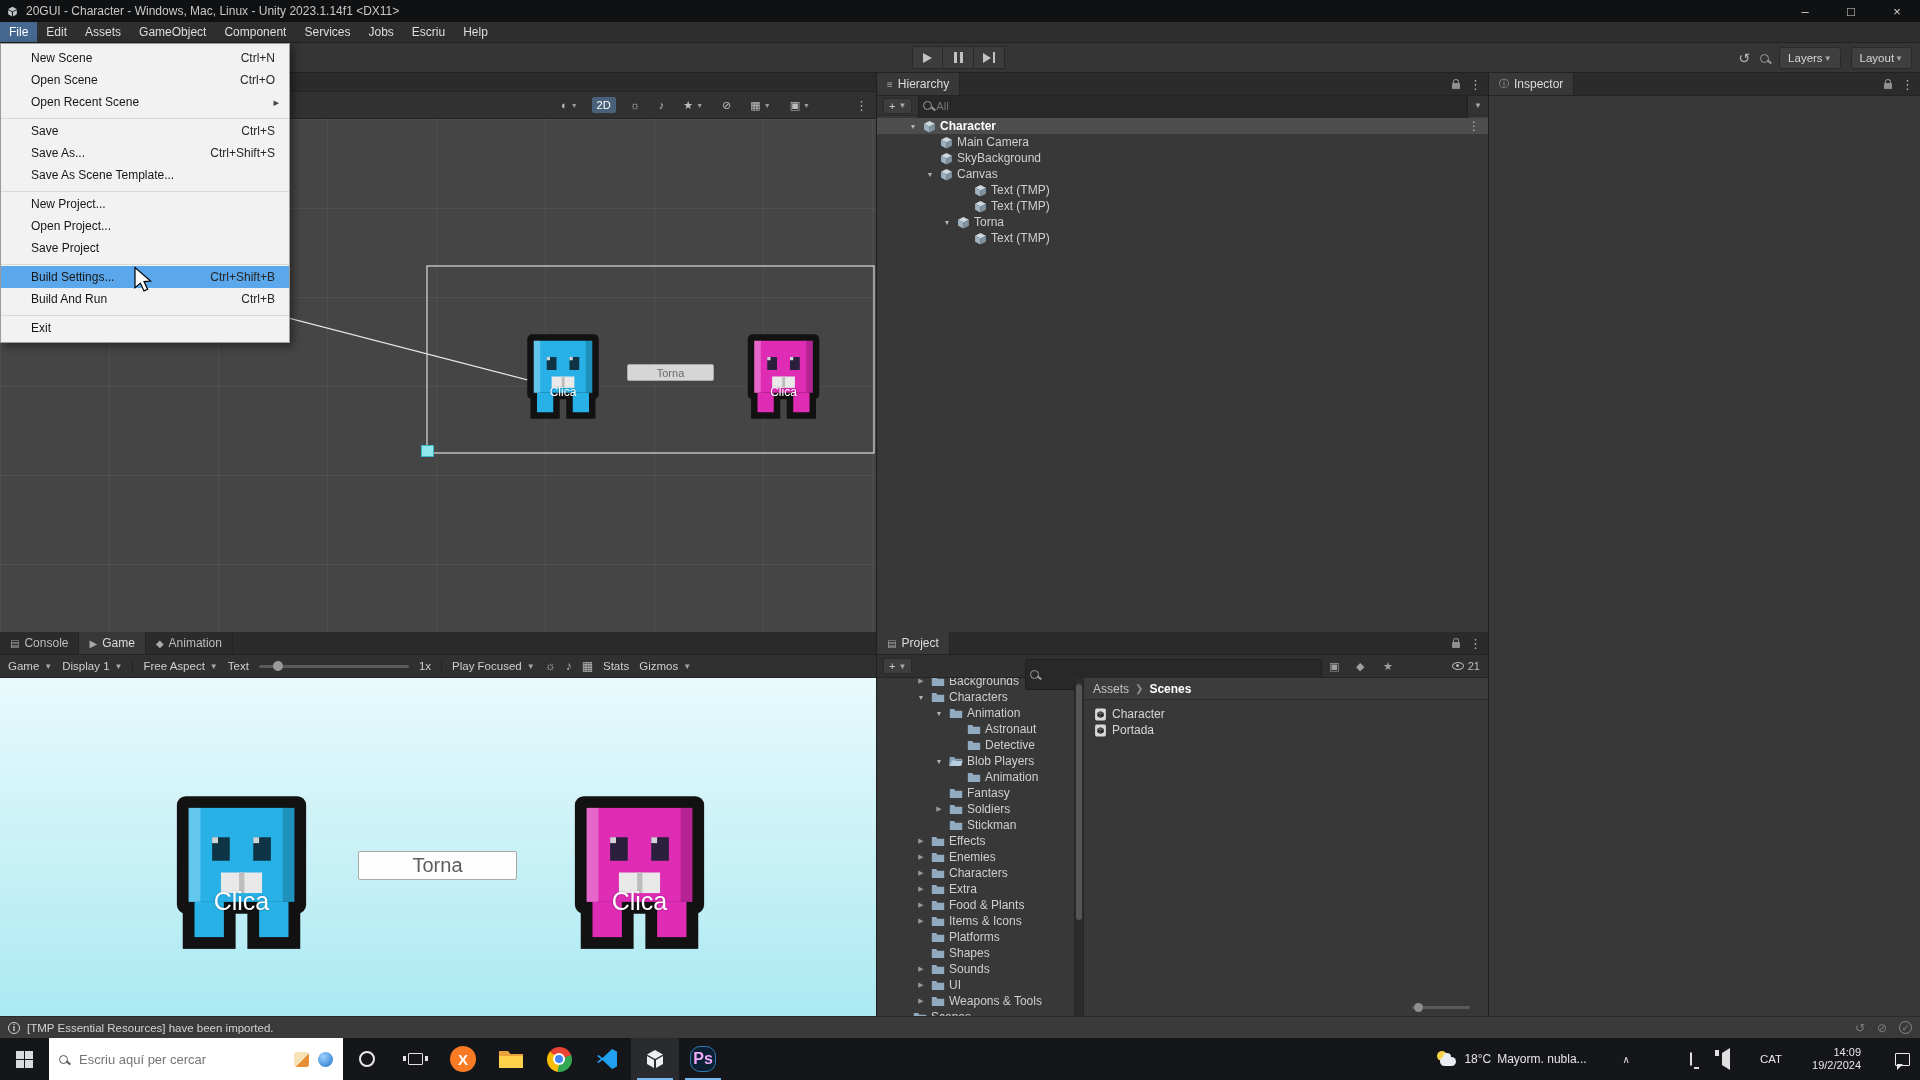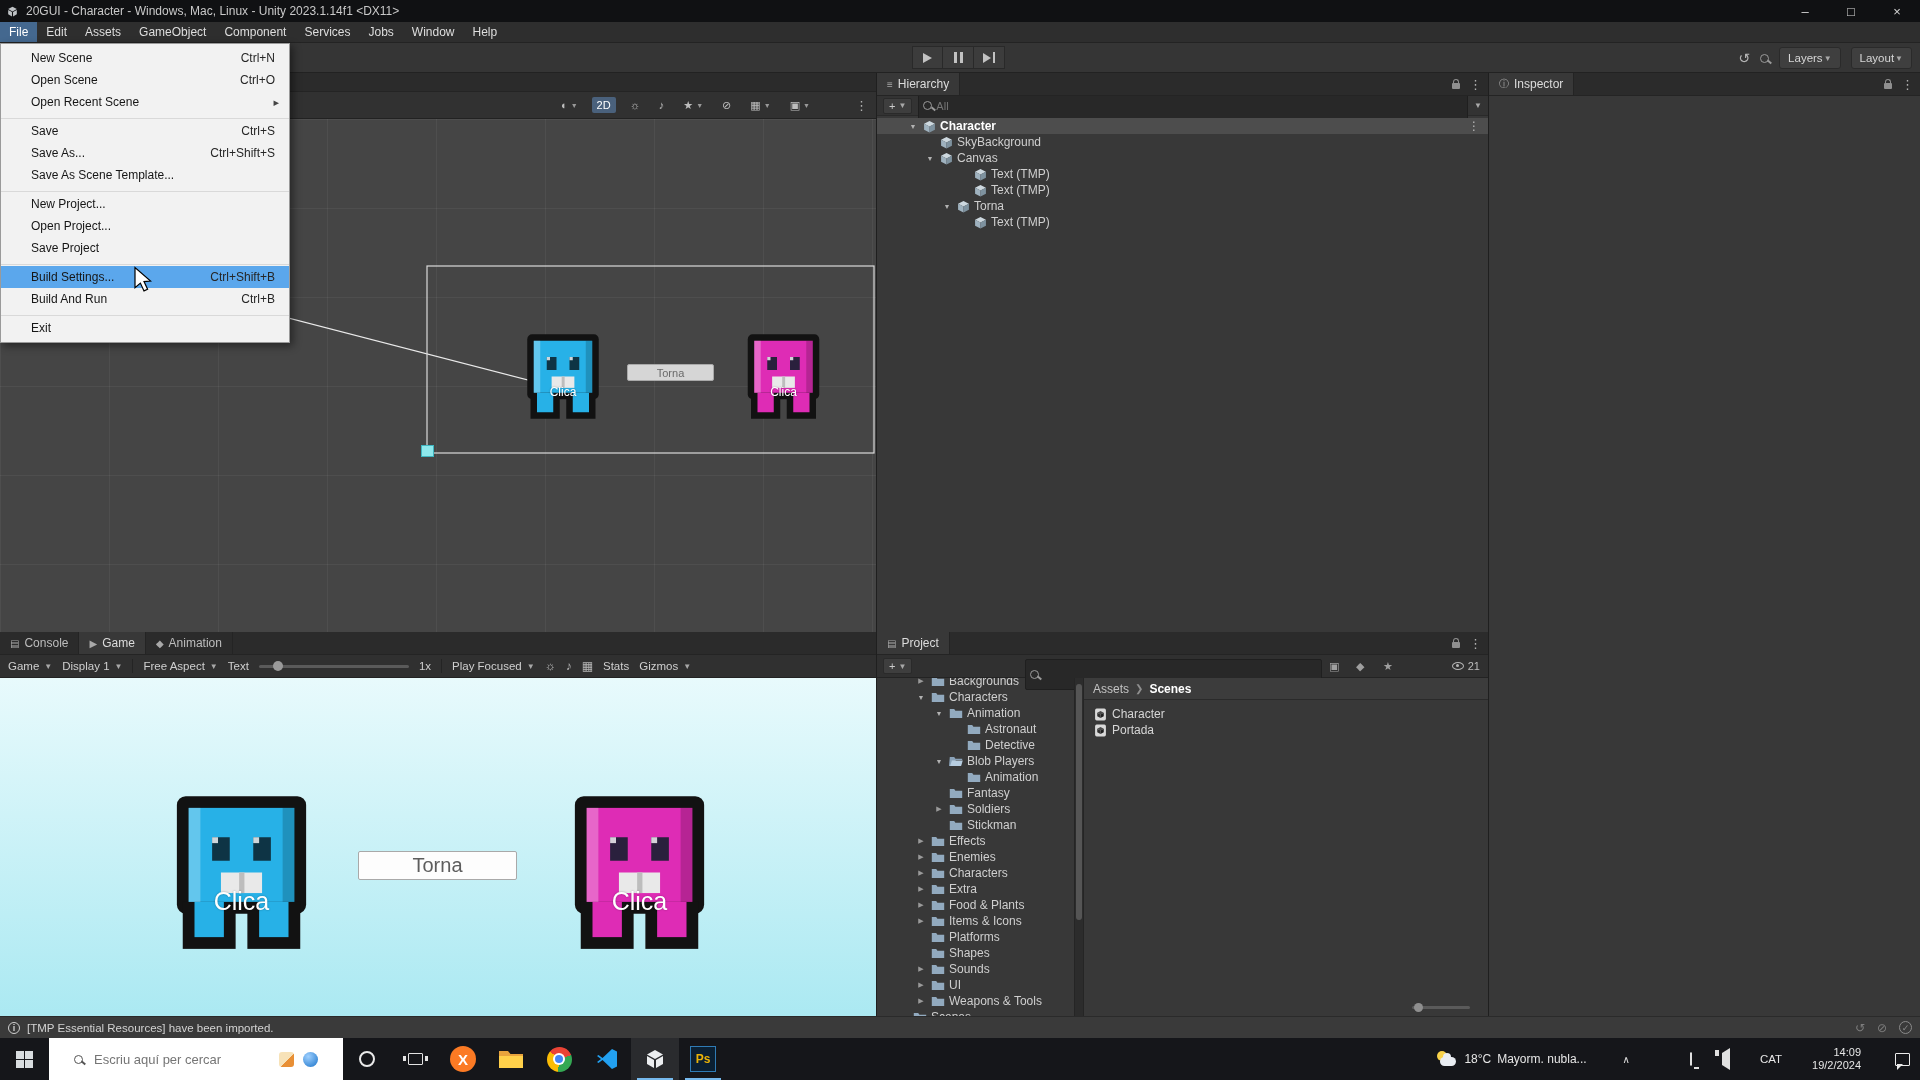--- a/index.html
+++ b/index.html
@@ -121,38 +121,38 @@
 #inspector-body{height:920px;background:#383838}
 
 #statusbar{position:absolute;left:0;top:1016px;width:1920px;height:22px;background:#3a3a3a;border-top:1px solid #2a2a2a;display:flex;align-items:center;padding:0 8px;gap:7px;font-size:11.5px;color:#d2d2d2}
 .info-circ{width:12px;height:12px;border-radius:50%;border:1.2px solid #d0d0d0;color:#d0d0d0;font-size:9px;display:flex;align-items:center;justify-content:center;font-weight:bold;flex:none}
 #sb-right{margin-left:auto;display:flex;align-items:center;gap:12px}
 .sb-dim{color:#7d7d7d;font-size:12px}
 .ok-circ{width:13px;height:13px;border-radius:50%;border:1.2px solid #8a8a8a;color:#8a8a8a;font-size:9px;display:flex;align-items:center;justify-content:center}
 
 #taskbar{position:absolute;left:0;top:1038px;width:1920px;height:42px;background:#15161a;display:flex;align-items:stretch;color:#e6e6e6}
 .tb-start{width:49px;display:flex;align-items:center;justify-content:center}
-.tb-search{width:294px;background:#fff;display:flex;align-items:center;gap:9px;padding:0 25px;color:#4c4c4c;font-size:13px}
+.tb-search{width:294px;background:#fff;display:flex;align-items:center;gap:9px;padding:0 10px;color:#4c4c4c;font-size:13px}
 .tb-search .mag{border-color:#555}
 .tb-search .mag::after{background:#555}
 .tb-search input{flex:1;border:none;outline:none;font-size:13px;font-family:inherit;color:#4c4c4c;background:transparent;min-width:0}
 .sh-deco{width:15px;height:15px;border-radius:3px;background:linear-gradient(135deg,#f7e2b8 0 55%,#e88f35 55% 100%);flex:none}
 .sh-ball{width:15px;height:15px;border-radius:50%;background:radial-gradient(circle at 35% 30%,#9fd0ff,#1a73c9);flex:none}
 .tb-btn{width:48px;display:flex;align-items:center;justify-content:center;position:relative}
 .tb-btn.active{background:rgba(255,255,255,.09)}
 .tb-btn.active::after,.tb-btn.running::after{content:"";position:absolute;left:6px;right:6px;bottom:0;height:2px;background:#76b9ed}
 .cortana-ring{width:16px;height:16px;border-radius:50%;border:2px solid #eaeaea}
 .tv{position:relative;width:15px;height:12px;border:1.6px solid #e3e3e3;border-radius:1px}
 .tv::before,.tv::after{content:"";position:absolute;top:2px;width:3px;height:5px;background:#e3e3e3}
 .tv::before{left:-6px}.tv::after{right:-6px}
 .xampp{width:26px;height:26px;border-radius:50%;background:#fb7a24;color:#fff;font-weight:bold;font-size:15px;display:flex;align-items:center;justify-content:center}
 .chrome{width:25px;height:25px;border-radius:50%;background:conic-gradient(from -50deg,#ea4335 0 33%,#34a853 33% 66%,#fbbc05 66% 100%);position:relative}
 .chrome::before{content:"";position:absolute;inset:6.5px;border-radius:50%;background:#fff}
 .chrome::after{content:"";position:absolute;inset:8.5px;border-radius:50%;background:#4285f4}
-.ps-tile{width:26px;height:26px;border-radius:0;background:#0b2033;border:1.5px solid #2f7bb5;color:#eab308;font-size:12px;font-weight:bold;display:flex;align-items:center;justify-content:center}
+.ps-tile{width:26px;height:26px;border-radius:10px;background:#0b2033;border:1.5px solid #2f7bb5;color:#f0abfc;font-size:16px;font-weight:bold;display:flex;align-items:center;justify-content:center}
 #tb-tray{margin-left:auto;display:flex;align-items:center;gap:30px;padding-right:10px;font-size:11.5px}
 .tray-weather{display:flex;align-items:center;gap:6px;padding:0 6px;font-size:12px}
 .weather-ic{position:relative;width:21px;height:16px;flex:none}
 .weather-ic .sun{position:absolute;left:0;top:0;width:10px;height:10px;border-radius:50%;background:#f8d24a}
 .weather-ic .cloud{position:absolute;left:3px;top:6px;width:16px;height:9px;border-radius:6px;background:#e9edf2}
 .weather-ic .cloud::before{content:"";position:absolute;left:3px;top:-4px;width:8px;height:8px;border-radius:50%;background:#e9edf2}
 .chev{color:#e0e0e0;font-size:10px}
 .tray-ic{position:relative}
 .mon{width:13px;height:10px;border:1.5px solid #e0e0e0;border-radius:1px;position:relative}
 .mon::after{content:"";position:absolute;left:3px;bottom:-4px;width:5px;height:2px;background:#e0e0e0}
@@ -232,21 +232,21 @@
       <span class="mb-item">
         <span>Component</span>
       </span>
       <span class="mb-item">
         <span>Services</span>
       </span>
       <span class="mb-item">
         <span>Jobs</span>
       </span>
       <span class="mb-item">
-        <span>Window</span>
+        <span>Escriu</span>
       </span>
       <span class="mb-item">
         <span>Help</span>
       </span>
   </div>
 
   <div id="unitybar">
     <div id="playgroup">
       <span class="play-btn">
           <span class="tri"></span>
@@ -427,20 +427,30 @@
     <div id="h-tree">
       <div class="h-row expanded selected kebab kind-scene" style="--lvl: 0;">
           <span class="tw"></span>
           <svg class="obj-icon" viewBox="0 0 12 12">
             <polygon class="cf1" points="6,1 11,3.5 6,6 1,3.5"></polygon>
             <polygon class="cf2" points="1,3.5 6,6 6,11.5 1,9"></polygon>
             <polygon class="cf3" points="11,3.5 6,6 6,11.5 11,9"></polygon>
           </svg>
           <span class="h-label">Character</span>
           <span class="row-kebab">⋮</span>
+        </div>
+        <div class="h-row" style="--lvl: 1;">
+          <span class="tw"></span>
+          <svg class="obj-icon" viewBox="0 0 12 12">
+            <polygon class="cf1" points="6,1 11,3.5 6,6 1,3.5"></polygon>
+            <polygon class="cf2" points="1,3.5 6,6 6,11.5 1,9"></polygon>
+            <polygon class="cf3" points="11,3.5 6,6 6,11.5 11,9"></polygon>
+          </svg>
+          <span class="h-label">Main Camera</span>
+
         </div>
         <div class="h-row" style="--lvl: 1;">
           <span class="tw"></span>
           <svg class="obj-icon" viewBox="0 0 12 12">
             <polygon class="cf1" points="6,1 11,3.5 6,6 1,3.5"></polygon>
             <polygon class="cf2" points="1,3.5 6,6 6,11.5 1,9"></polygon>
             <polygon class="cf3" points="11,3.5 6,6 6,11.5 11,9"></polygon>
           </svg>
           <span class="h-label">SkyBackground</span>
 

